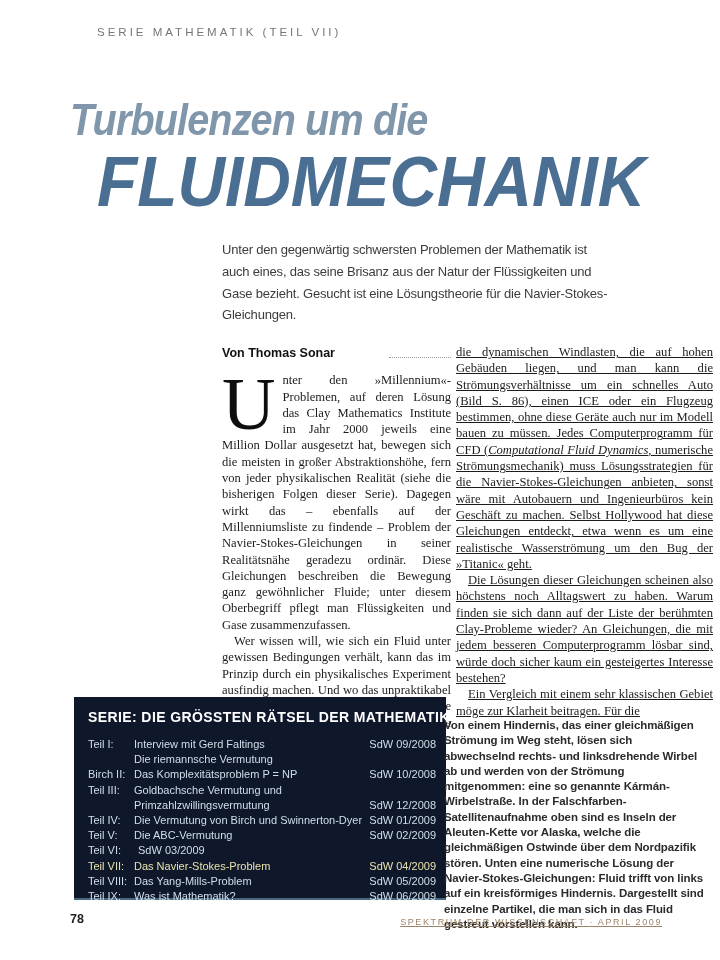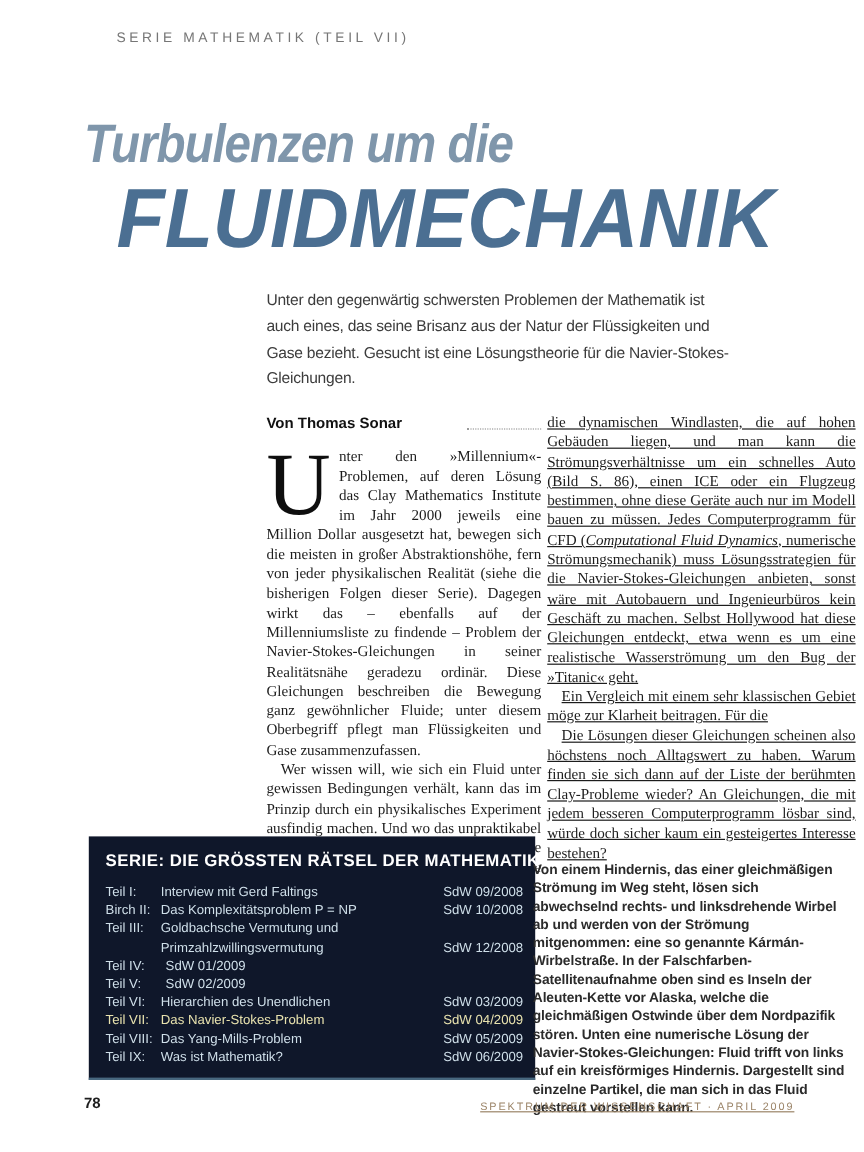--- a/index.html
+++ b/index.html
@@ -107,57 +107,63 @@
   <div class="byline">
     <span>Von Thomas Sonar</span>
     <span class="byline-rule"></span>
   </div>
   <p class="para"><span class="dropcap">U</span><span>nter den »Millennium«-Problemen, auf deren Lösung das Clay Mathematics Institute im Jahr 2000 jeweils eine Million Dollar ausgesetzt hat, bewegen sich die meisten in großer Abstraktionshöhe, fern von jeder physikalischen Realität (siehe die bisherigen Folgen dieser Serie). Dagegen wirkt das – ebenfalls auf der Millenniumsliste zu findende – Problem der Navier-Stokes-Gleichungen in seiner Realitätsnähe geradezu ordinär. Diese Gleichungen beschreiben die Bewegung ganz gewöhnlicher Fluide; unter diesem Oberbegriff pflegt man Flüssigkeiten und Gase zusammenzufassen.</span></p>
   <p class="para indent"><span>Wer wissen will, wie sich ein Fluid unter gewissen Bedingungen verhält, kann das im Prinzip durch ein physikalisches Experiment ausfindig machen. Und wo das unpraktikabel ist, helfen heute zahlreiche Computerprogramme. Bauingenieure berechnen mit ihnen</span></p>
 </div>
 
 <div class="col col-right">
   <p class="para"><span>die dynamischen Windlasten, die auf hohen Gebäuden liegen, und man kann die Strömungsverhältnisse um ein schnelles Auto (Bild S. 86), einen ICE oder ein Flugzeug bestimmen, ohne diese Geräte auch nur im Modell bauen zu müssen. Jedes Computerprogramm für CFD (</span><span class="ital">Computational Fluid Dynamics</span><span>, numerische Strömungsmechanik) muss Lösungsstrategien für die Navier-Stokes-Gleichungen anbieten, sonst wäre mit Autobauern und Ingenieurbüros kein Geschäft zu machen. Selbst Hollywood hat diese Gleichungen entdeckt, etwa wenn es um eine realistische Wasserströmung um den Bug der »Titanic« geht.</span></p>
+  <p class="para indent"><span>Die Lösungen dieser Gleichungen scheinen also höchstens noch Alltagswert zu haben. Warum finden sie sich dann auf der Liste der berühmten Clay-Probleme wieder? An Gleichungen, die mit jedem besseren Computerprogramm lösbar sind, würde doch sicher kaum ein gesteigertes Interesse bestehen?</span></p>
   <p class="para indent"><span>Ein Vergleich mit einem sehr klassischen Gebiet möge zur Klarheit beitragen. Für die</span></p>
-  <p class="para indent"><span>Die Lösungen dieser Gleichungen scheinen also höchstens noch Alltagswert zu haben. Warum finden sie sich dann auf der Liste der berühmten Clay-Probleme wieder? An Gleichungen, die mit jedem besseren Computerprogramm lösbar sind, würde doch sicher kaum ein gesteigertes Interesse bestehen?</span></p>
 </div>
 
 <div class="series-box">
   <div class="series-title">SERIE: DIE GRÖSSTEN RÄTSEL DER MATHEMATIK</div>
   <div class="srow">
     <span class="spart">Teil I:</span>
     <span class="stitle">Interview mit Gerd Faltings</span>
     <span class="sissue">SdW 09/2008</span>
+  </div>
+  <div class="srow">
+    <span class="spart"></span>
+    <span class="stitle">Die riemannsche Vermutung</span>
+    <span class="sissue"></span>
   </div>
   <div class="srow">
     <span class="spart">Birch II:</span>
     <span class="stitle">Das Komplexitätsproblem P = NP</span>
     <span class="sissue">SdW 10/2008</span>
   </div>
   <div class="srow">
     <span class="spart">Teil III:</span>
     <span class="stitle">Goldbachsche Vermutung und</span>
     <span class="sissue"></span>
   </div>
   <div class="srow">
     <span class="spart"></span>
     <span class="stitle">Primzahlzwillingsvermutung</span>
     <span class="sissue">SdW 12/2008</span>
   </div>
   <div class="srow">
     <span class="spart">Teil IV:</span>
+    <span class="stitle">Die Vermutung von Birch und Swinnerton-Dyer</span>
     <span class="sissue">SdW 01/2009</span>
   </div>
   <div class="srow">
     <span class="spart">Teil V:</span>
+    <span class="stitle">Die ABC-Vermutung</span>
     <span class="sissue">SdW 02/2009</span>
   </div>
   <div class="srow">
     <span class="spart">Teil VI:</span>
-    <span class="stitle">Hierarchien des Unendlichen</span>
     <span class="sissue">SdW 03/2009</span>
   </div>
   <div class="srow hl">
     <span class="spart">Teil VII:</span>
     <span class="stitle">Das Navier-Stokes-Problem</span>
     <span class="sissue">SdW 04/2009</span>
   </div>
   <div class="srow">
     <span class="spart">Teil VIII:</span>
     <span class="stitle">Das Yang-Mills-Problem</span>

